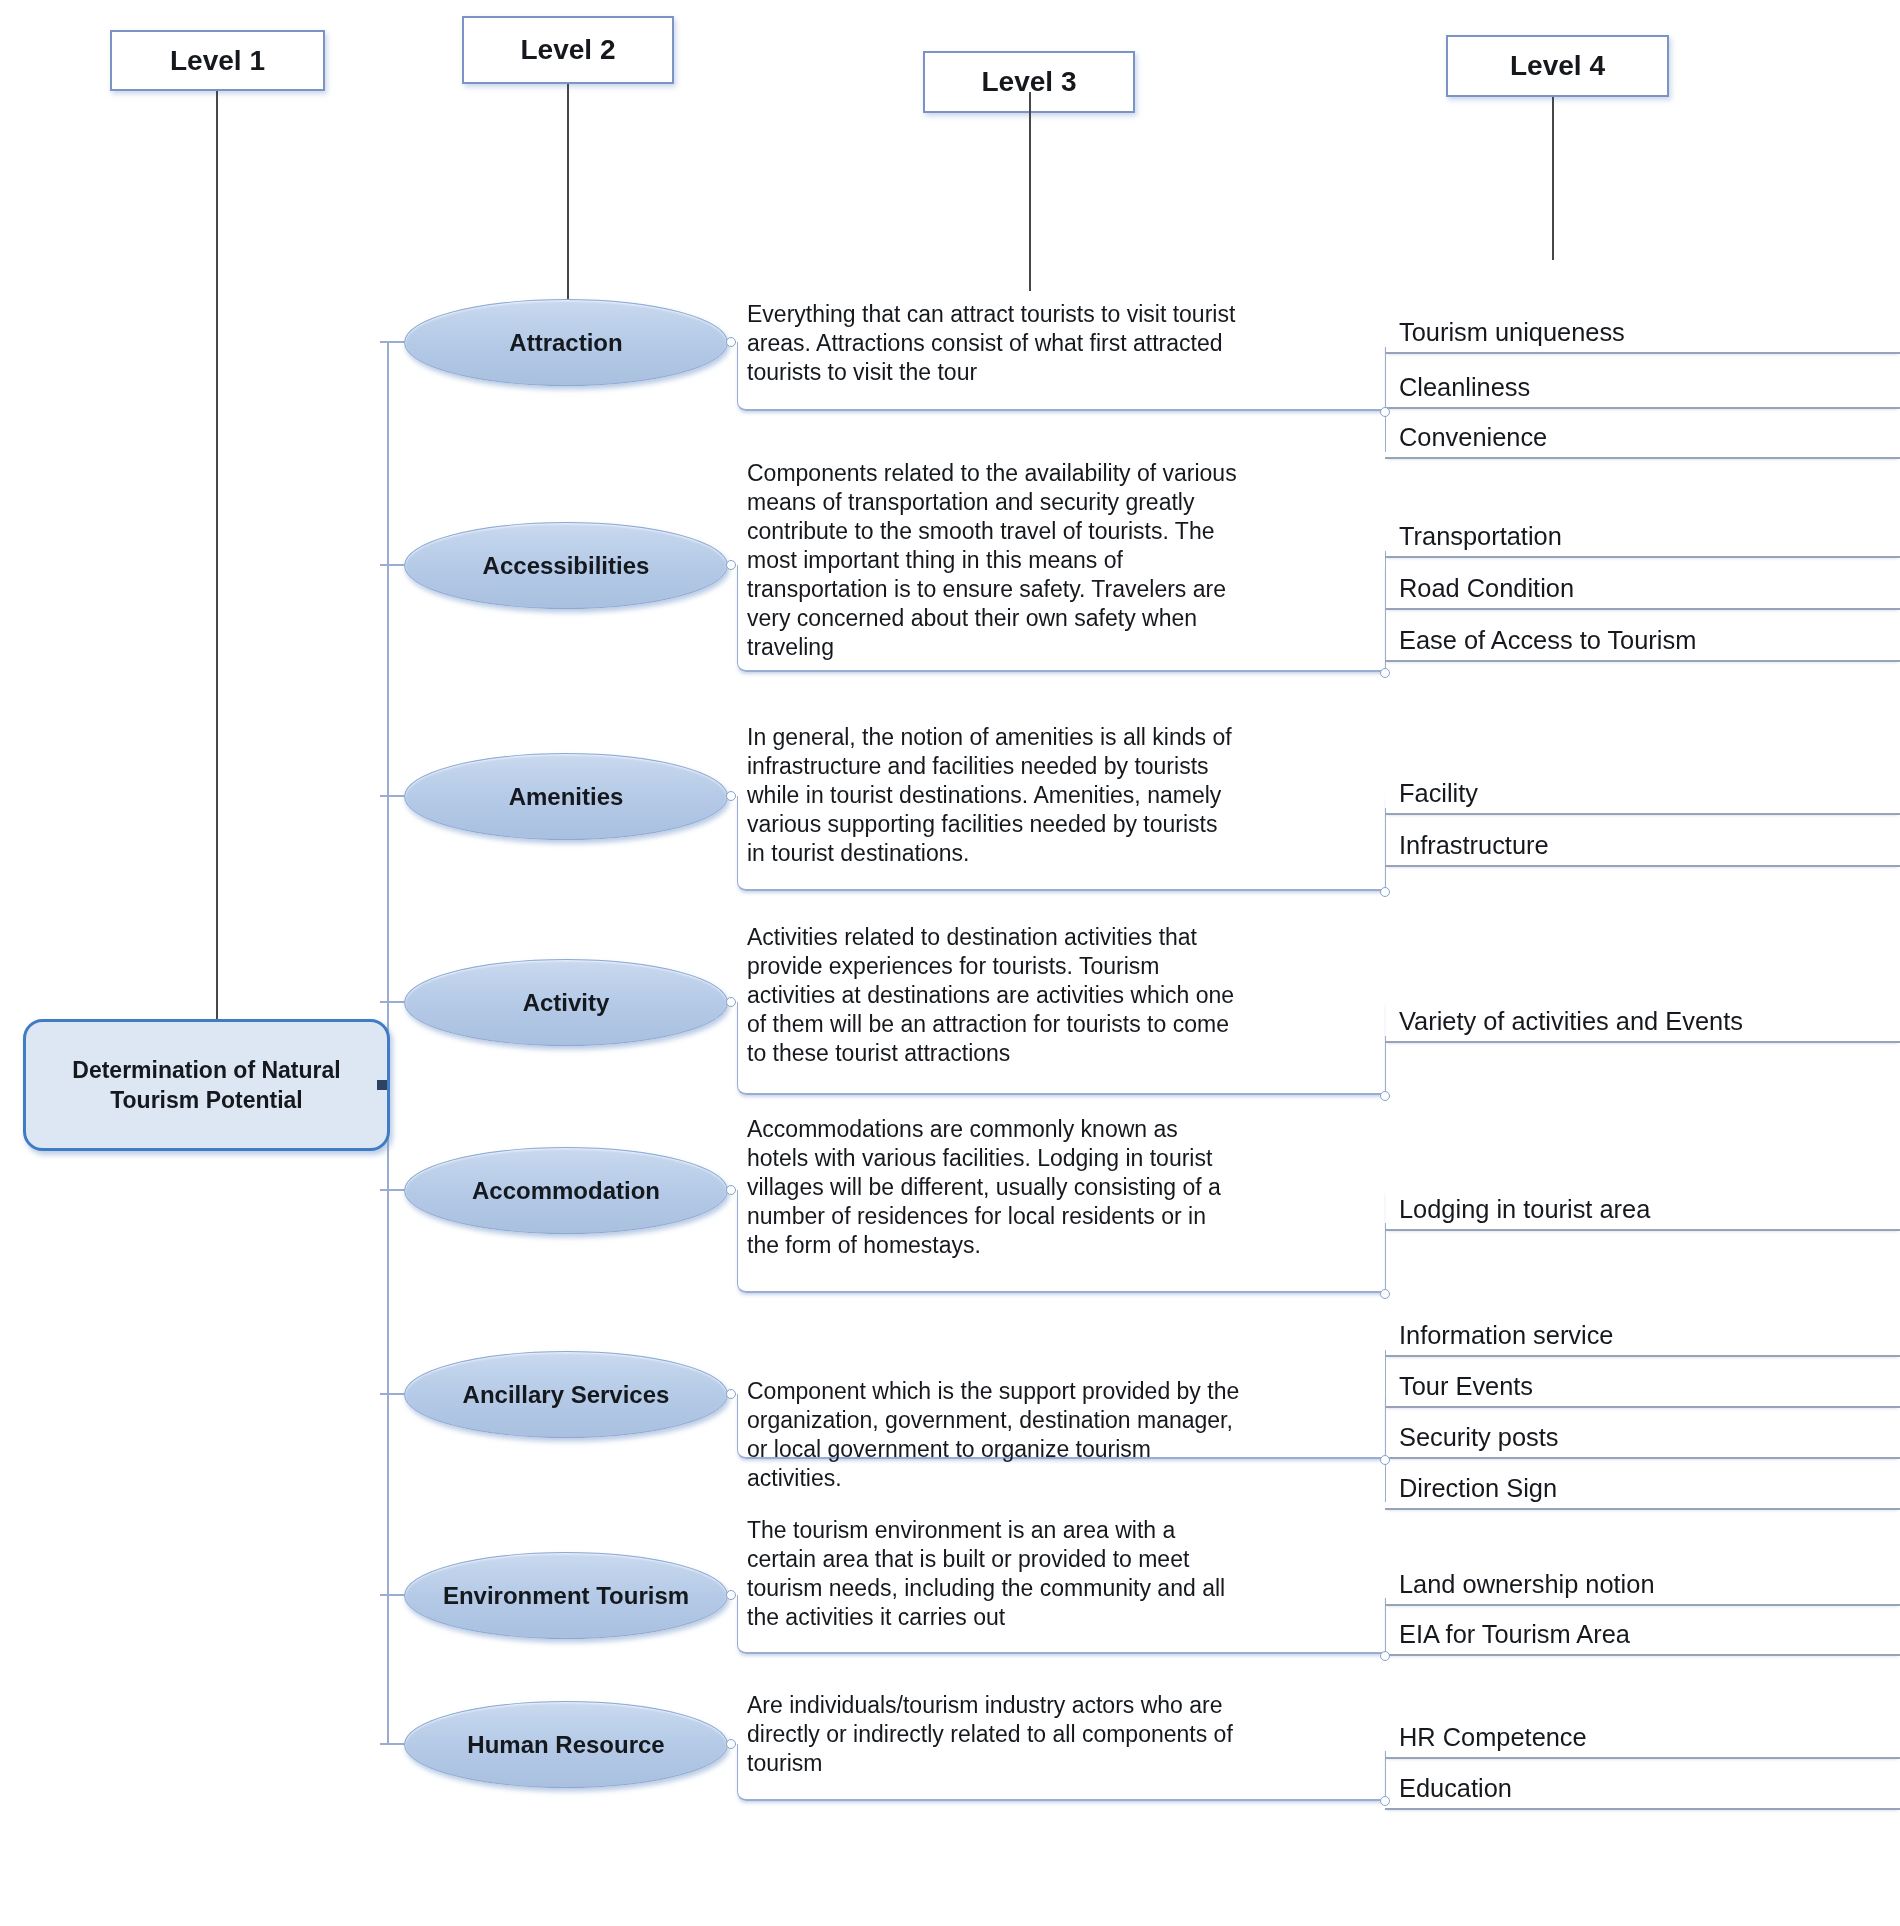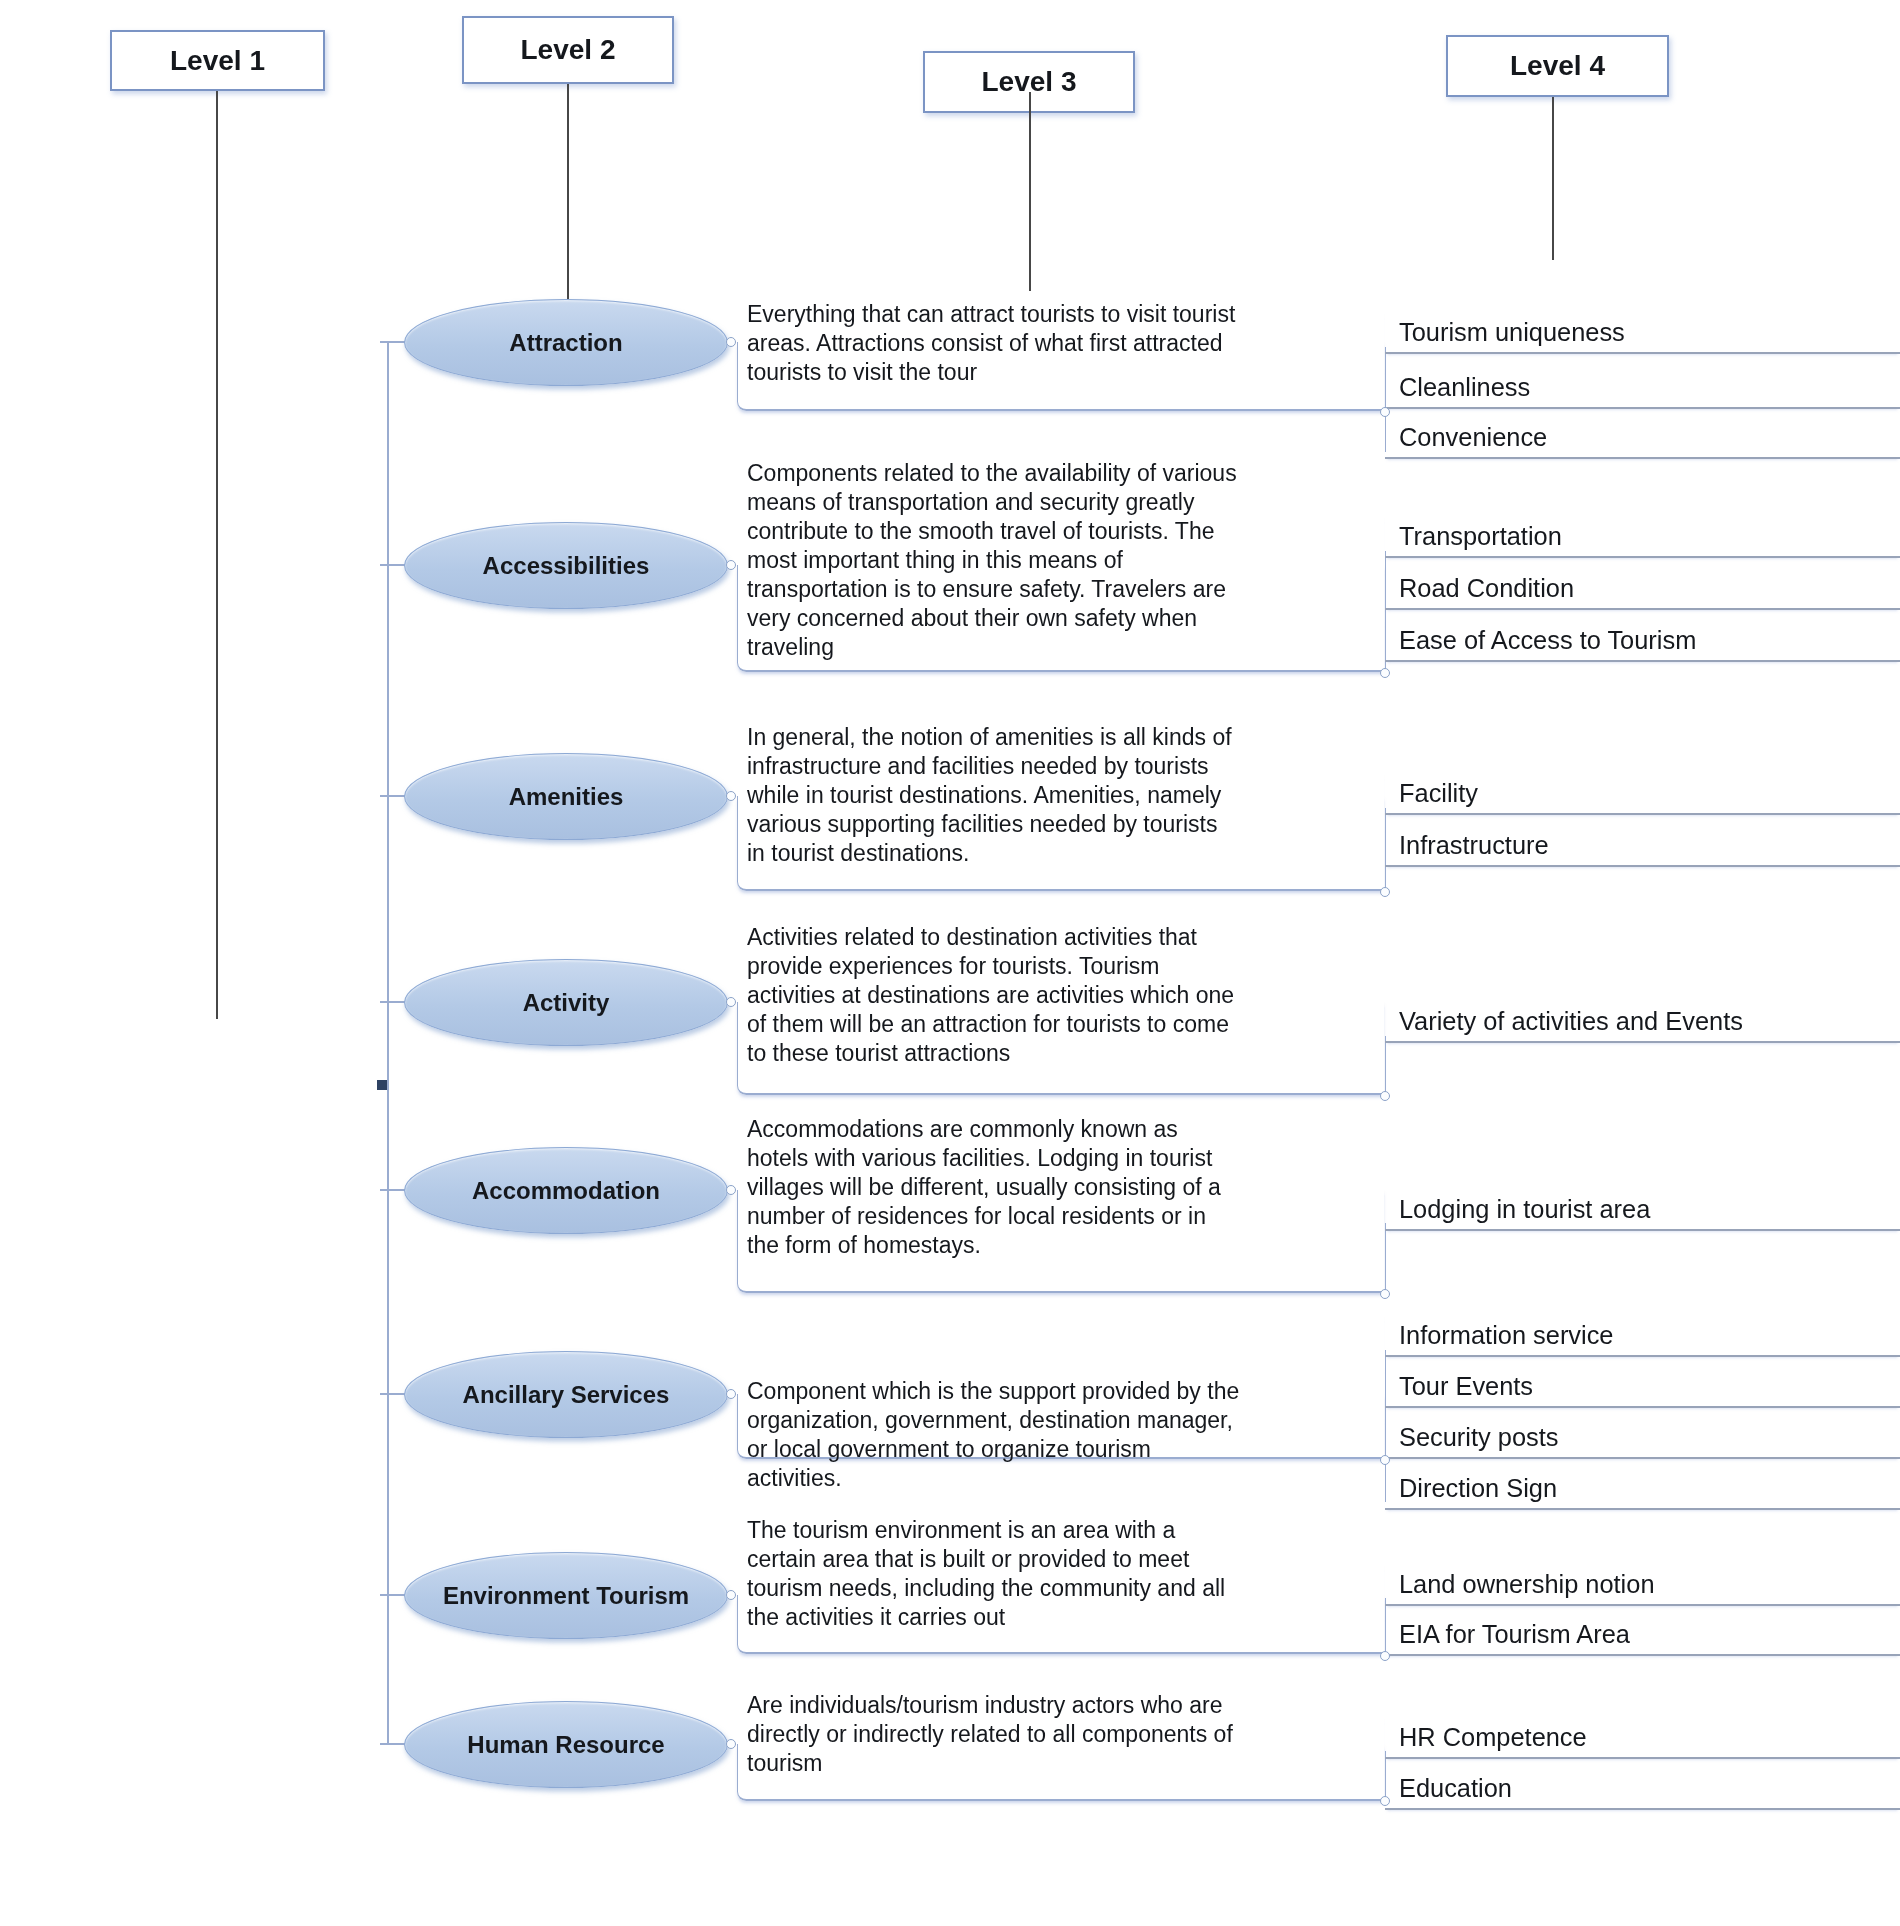--- a/index.html
+++ b/index.html
@@ -96,20 +96,22 @@
     </div>
 
   <div class="stem stem-1"></div>
   <div class="stem stem-2"></div>
   <div class="stem stem-3"></div>
   <div class="stem stem-4"></div>
 
   <div id="spine"></div>
   <div id="root-junction"></div>
 
+  <div id="root-node">Determination of Natural
+Tourism Potential</div>
 
   <div id="branches">
       <div class="stub" style="left: 380px; top: 341px; width: 28px;"></div>
       <div class="branch-ellipse" style="left: 404px; top: 299px;">Attraction</div>
       <div class="circ" style="left: 726px; top: 337px;"></div>
       <div class="tblock" style="left: 737px; top: 342px; width: 647px; height: 69px;"></div>
       <div class="tdesc" style="left: 747px; top: 300px;">Everything that can attract tourists to visit tourist
 areas. Attractions consist of what first attracted
 tourists to visit the tour</div>
       <div class="bracket" style="left: 1385px; top: 347px; width: 1.7px; height: 105px;"></div>

